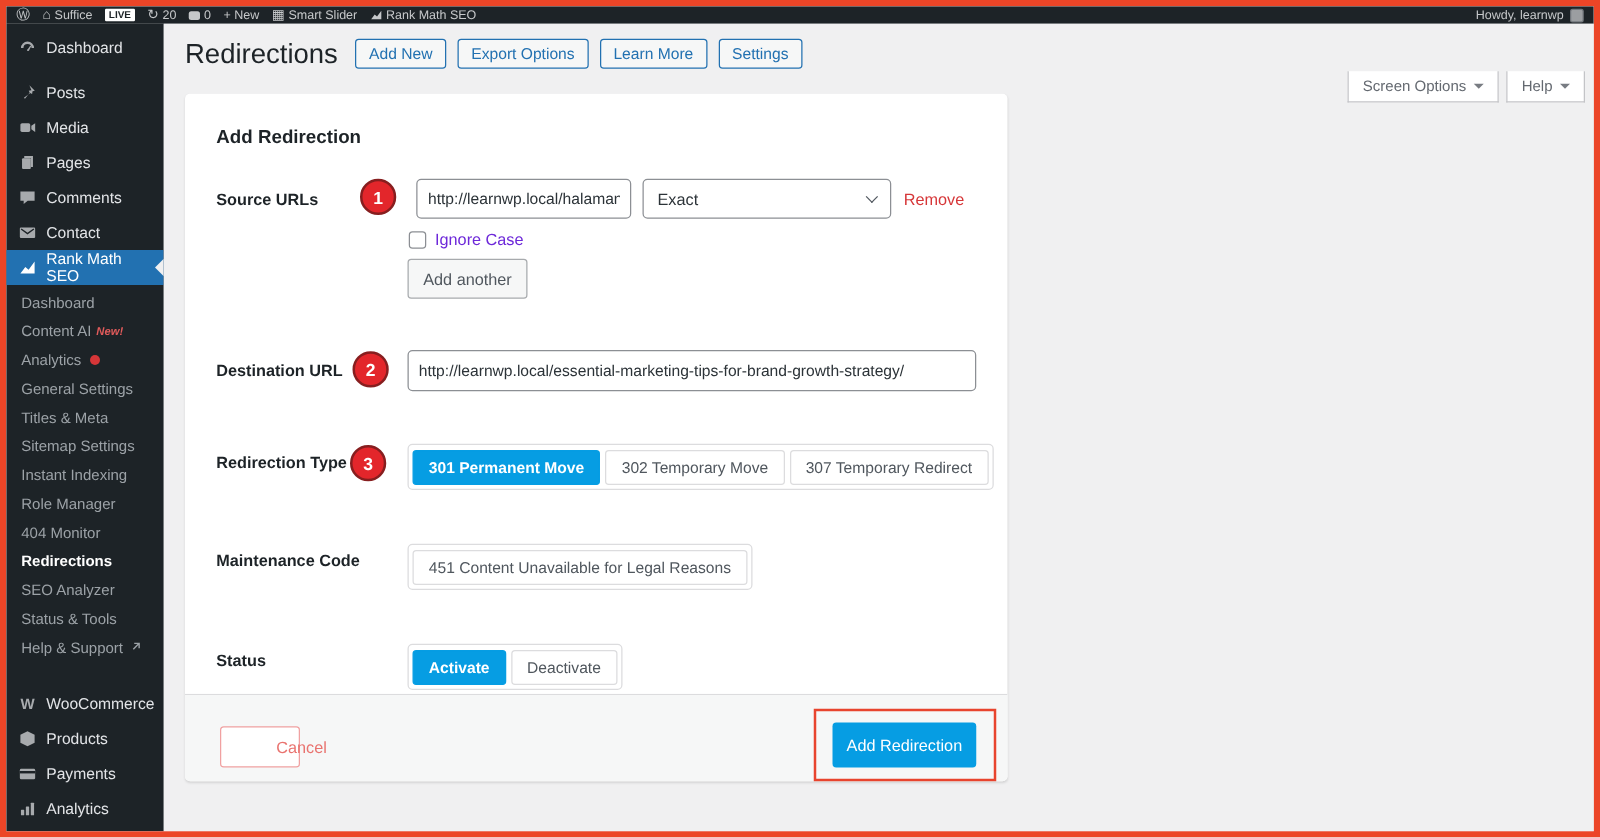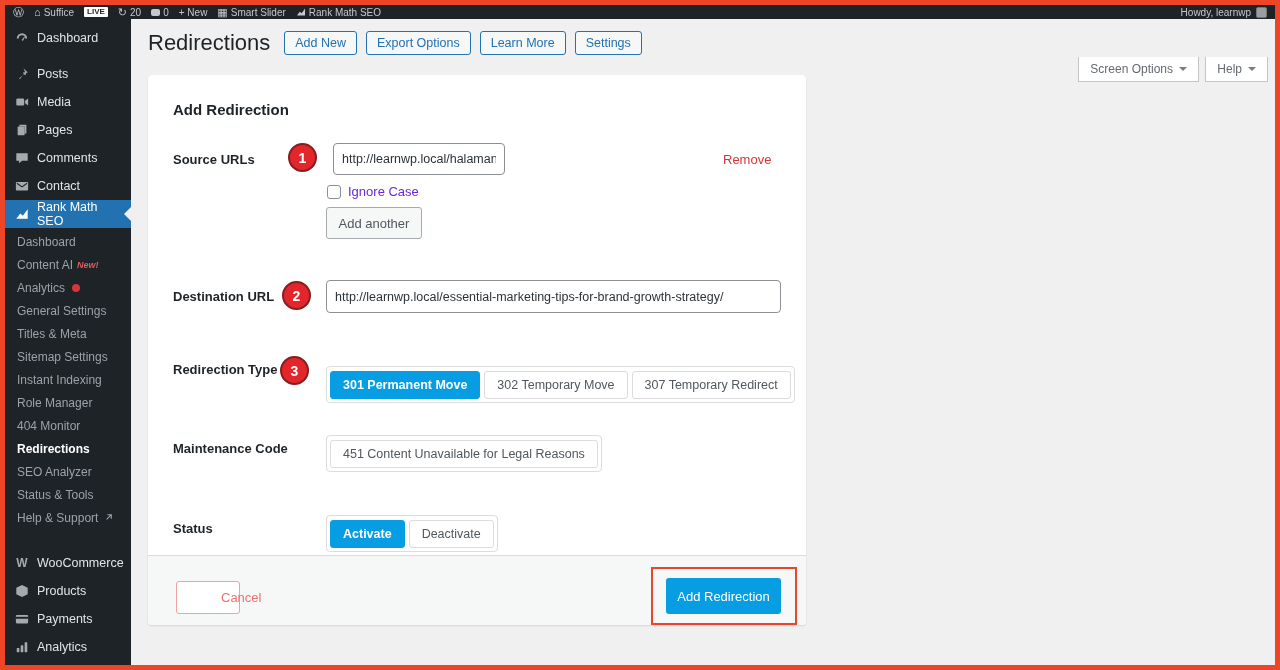--- a/index.html
+++ b/index.html
@@ -316,34 +316,38 @@
           <button class="wp-btn">Settings</button>
         </span>
       </div>
 
       <div class="card">
         <div class="card-heading">Add Redirection</div>
 
         <div class="flabel" style="top:77px;">Source URLs</div>
         <div class="num-badge" style="left:140px; top:68px;">1</div>
         <input class="tinput" style="left: 185px; top: 68px; width: 172px;" value="http://learnwp.local/halaman-perc">
+        <div class="fselect" style="left:366px; top:68px; width:199px;">
+          <span>Exact</span>
+          <span class="chev"></span>
+        </div>
         <span class="link-red" style="left:575px; top:77px;">Remove</span>
         <div class="check-row" style="left:179px; top:109px;">
           <span class="checkbox"></span>
           <span>Ignore Case</span>
         </div>
         <button class="gray-btn" style="left:178px; top:132px; width:96px; height:32px;">Add another</button>
 
         <div class="flabel" style="top:214px;">Destination URL</div>
         <div class="num-badge" style="left:134px; top:206px;">2</div>
         <input class="tinput" style="left: 178px; top: 205px; width: 455px; height: 33px;" value="http://learnwp.local/essential-marketing-tips-for-brand-growth-strategy/">
 
         <div class="flabel" style="top:287px;">Redirection Type</div>
         <div class="num-badge" style="left:132px; top:281px;">3</div>
-        <div class="btn-group" style="left:178px; top:291px;align-items:flex-end;">
+        <div class="btn-group" style="left:178px; top:280px;align-items:flex-end;">
           <button class="seg-btn selected">301 Permanent Move</button>
           <button class="seg-btn">302 Temporary Move</button>
           <button class="seg-btn">307 Temporary Redirect</button>
         </div>
 
         <div class="flabel" style="top:366px;">Maintenance Code</div>
         <div class="btn-group" style="left:178px; top:360px;">
           <button class="seg-btn">451 Content Unavailable for Legal Reasons</button>
         </div>
 

